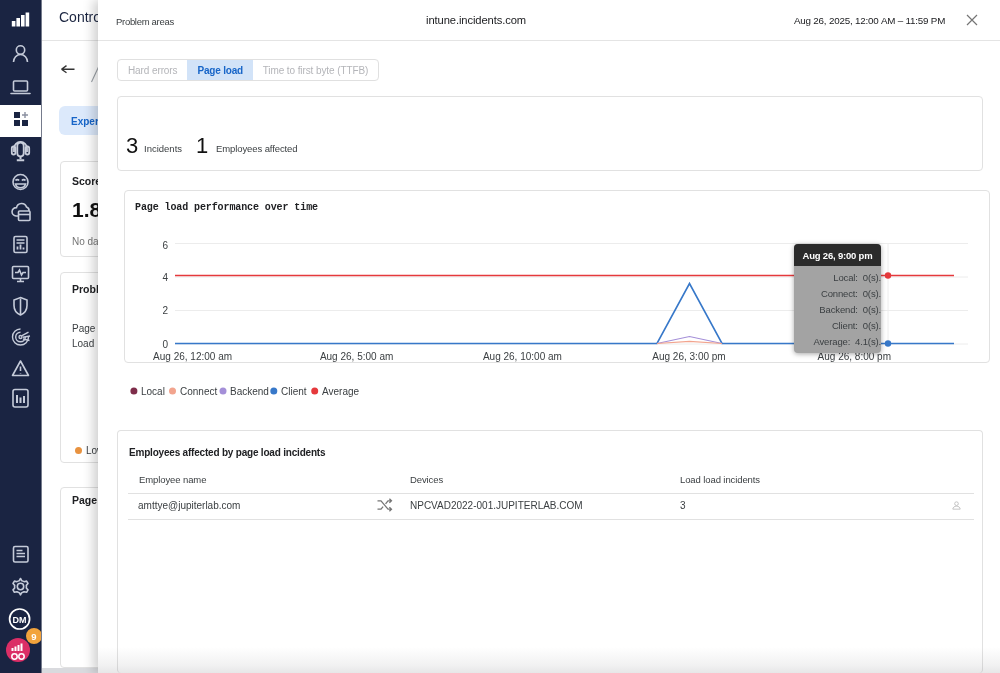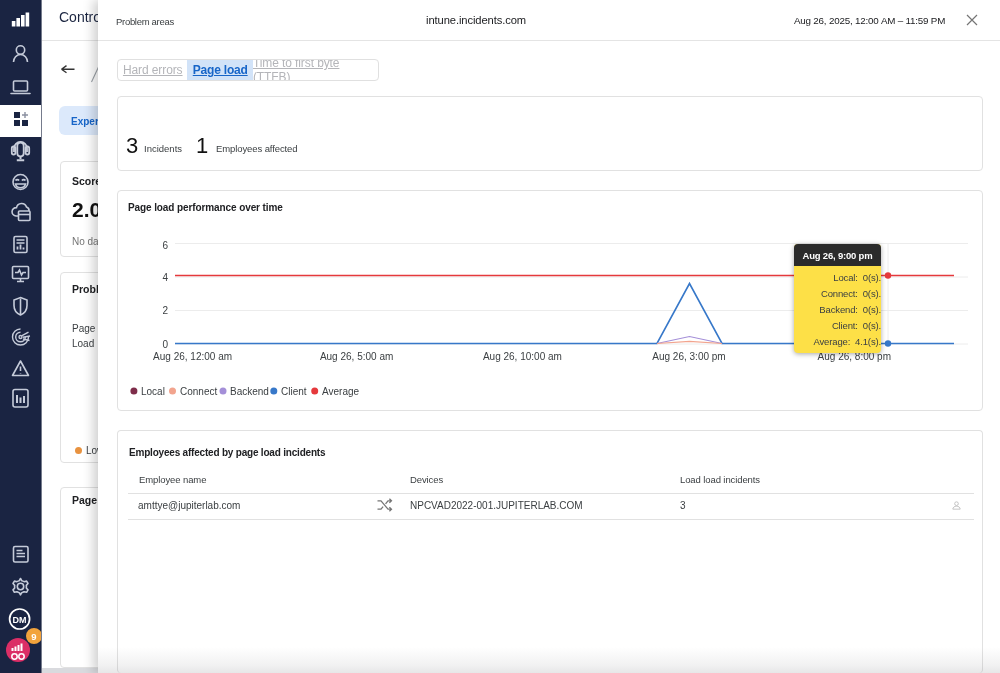--- a/index.html
+++ b/index.html
@@ -13,26 +13,26 @@
   #under{left:42px;top:0;width:56px;height:673px;background:#fff;}
   .ucard{position:absolute;left:60px;width:60px;background:#fff;border:1px solid #e1e1e1;border-radius:4px;box-sizing:border-box;}
   #underdiv{left:42px;top:40px;width:56px;height:1px;background:#e4e4e4;}
   #hscroll{left:42px;top:668px;width:56px;height:5px;background:#d9dade;}
   
   #panel{left:98px;top:0;width:902px;height:673px;background:#fff;box-shadow:-5px 0 10px rgba(0,0,0,0.18);}
   #paneldiv{left:0px;top:40px;width:902px;height:1px;background:#e4e4e4;}
   .card{position:absolute;background:#fff;border:1px solid #e1e1e1;border-radius:4px;box-sizing:border-box;}
   
   #tabs{left:19px;top:59px;width:262px;height:22px;border:1px solid #e0e0e0;border-radius:4px;display:flex;align-items:center;box-sizing:border-box;overflow:hidden;}
-  .tab{height:100%;display:flex;align-items:center;justify-content:center;font-size:12px;color:#b4b5b9;letter-spacing:-0.1px;text-decoration:underline;}
+  .tab{height:100%;display:flex;align-items:center;justify-content:center;font-size:10px;color:#b4b5b9;letter-spacing:-0.1px;}
   #tabsel{background:#d2e3f8;color:#1765c8;font-weight:bold;letter-spacing:-0.2px;}
   
   #chartsvg{left:0;top:0;}
   
-  #tooltip{left:696px;top:244px;width:87px;height:109px;background:#fde047;border-radius:4px;box-shadow:0 1px 5px rgba(0,0,0,0.35);font-size:9.5px;letter-spacing:-0.15px;color:#3c4043;}
+  #tooltip{left:696px;top:244px;width:87px;height:109px;background:#a3a3a3;border-radius:4px;box-shadow:0 1px 5px rgba(0,0,0,0.35);font-size:9.5px;letter-spacing:-0.15px;color:#3c4043;}
   #tooltip .hd{background:#2b2b2b;color:#fff;font-weight:bold;font-size:9.5px;letter-spacing:-0.2px;border-radius:4px 4px 0 0;height:22px;display:flex;align-items:center;justify-content:center;}
   #tooltip .row{padding:0 0 0 8px;line-height:16px;}
 </style>
 </head>
 <body>
 <div class="abs" id="under"></div>
 <div class="abs" id="sidebar"></div>
 <div class="abs" id="sideline"></div>
 <div class="abs" id="seltile"></div>
 <div class="abs" id="underdiv"></div>
@@ -41,21 +41,21 @@
 <div class="abs" style="left:59px;top:9px;width:39px;overflow:hidden;font-size:14px;font-weight:500;color:#1b2540;white-space:nowrap;">ControlUp</div>
 <svg class="abs" style="left:58px;top:60px;" width="42" height="26" viewBox="0 0 42 26">
   <path d="M3.5 9.2 H16.5 M3.5 9.2 L8.5 5.6 M3.5 9.2 L8.5 12.8" stroke="#333" stroke-width="1.4" fill="none"></path>
   <path d="M33.5 22 L40.5 7" stroke="#9aa0a6" stroke-width="1.1" fill="none"></path>
 </svg>
 <div class="abs" style="left:59px;top:106px;width:39px;height:29px;border-radius:6px 0 0 6px;background:#dce9fb;overflow:hidden;">
   <div style="margin:10px 0 0 12px;font-size:10px;font-weight:bold;color:#1765c8;white-space:nowrap;">Experience</div>
 </div>
 <div class="ucard" style="top:161px;height:96px;">
   <div style="margin:13px 0 0 11px;font-size:10.5px;font-weight:bold;color:#202124;">Score</div>
-  <div style="margin:11px 0 0 11px;font-size:21px;font-weight:bold;color:#111;">2.0</div>
+  <div style="margin:11px 0 0 11px;font-size:21px;font-weight:bold;color:#111;">1.8</div>
   <div style="margin:14px 0 0 11px;font-size:10px;color:#757575;white-space:nowrap;">No data</div>
 </div>
 <div class="ucard" style="top:272px;height:191px;">
   <div style="margin:10px 0 0 11px;font-size:10.5px;font-weight:bold;color:#202124;white-space:nowrap;">Problem areas</div>
   <div style="margin:26px 0 0 11px;font-size:10px;color:#3c4043;line-height:15px;">Page<br>Load</div>
   <div style="position:absolute;left:14px;top:174px;width:7px;height:7px;border-radius:50%;background:#e8923f;"></div>
   <div style="position:absolute;left:25px;top:172px;font-size:10px;color:#3c4043;white-space:nowrap;">Low score</div>
 </div>
 <div class="ucard" style="top:487px;height:181px;">
   <div style="margin:6px 0 0 11px;font-size:10.5px;font-weight:bold;color:#202124;white-space:nowrap;">Page load</div>
@@ -76,21 +76,21 @@
     <div class="tab" style="width:126px;">Time to first byte (TTFB)</div>
   </div>
 
   <div class="card" style="left:19px;top:96px;width:866px;height:75px;">
     <div style="position:absolute;left:8px;top:36px;font-size:22px;font-weight:500;color:#111;">3</div>
     <div style="position:absolute;left:26px;top:46px;font-size:9.5px;color:#3c4043;">Incidents</div>
     <div style="position:absolute;left:78px;top:36px;font-size:22px;font-weight:500;color:#111;">1</div>
     <div style="position:absolute;left:98px;top:46px;font-size:9.5px;letter-spacing:-0.1px;color:#3c4043;">Employees affected</div>
   </div>
 
-  <div class="card" style="left:19px;top:190px;width:866px;height:221px;">
+  <div class="card" style="left:26px;top:190px;width:866px;height:173px;font-family:Liberation Mono, monospace;">
     <div style="margin:11px 0 0 10px;font-size:10px;font-weight:bold;letter-spacing:-0.1px;color:#202124;">Page load performance over time</div>
   </div>
   <svg class="abs" id="chartsvg" width="902" height="420" viewBox="0 0 902 420">
 
     <g stroke="#ececec" stroke-width="1">
       <line x1="77" y1="243.5" x2="870" y2="243.5"></line>
       <line x1="77" y1="277" x2="870" y2="277"></line>
       <line x1="77" y1="310.5" x2="870" y2="310.5"></line>
       <line x1="77" y1="344" x2="870" y2="344"></line>
       <line x1="790" y1="243.5" x2="790" y2="344"></line>

